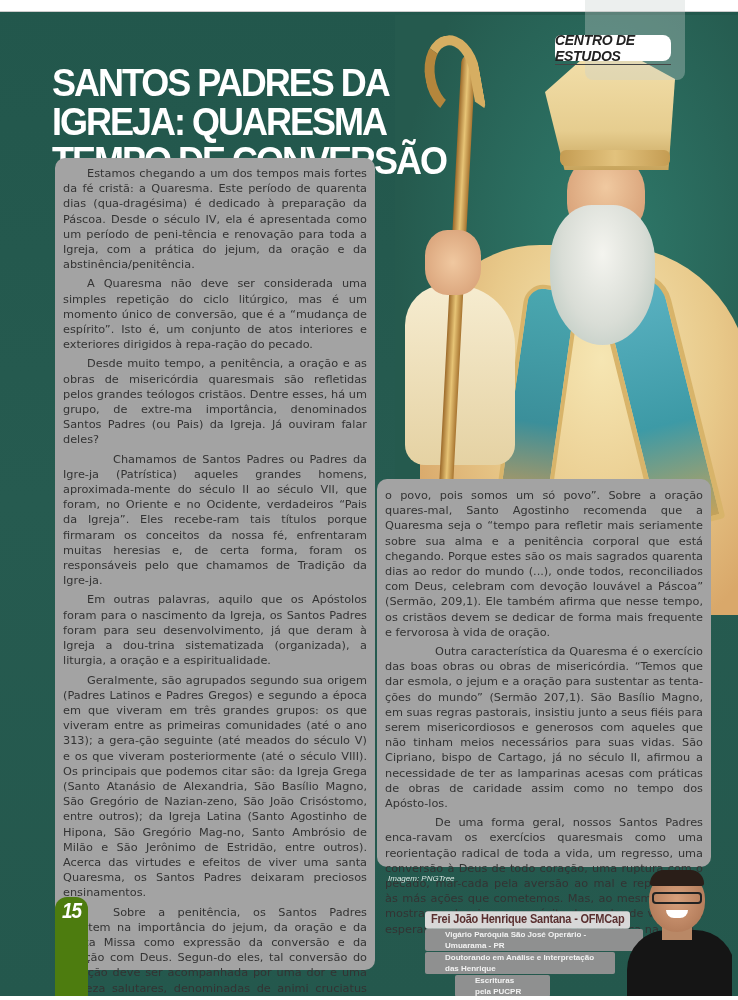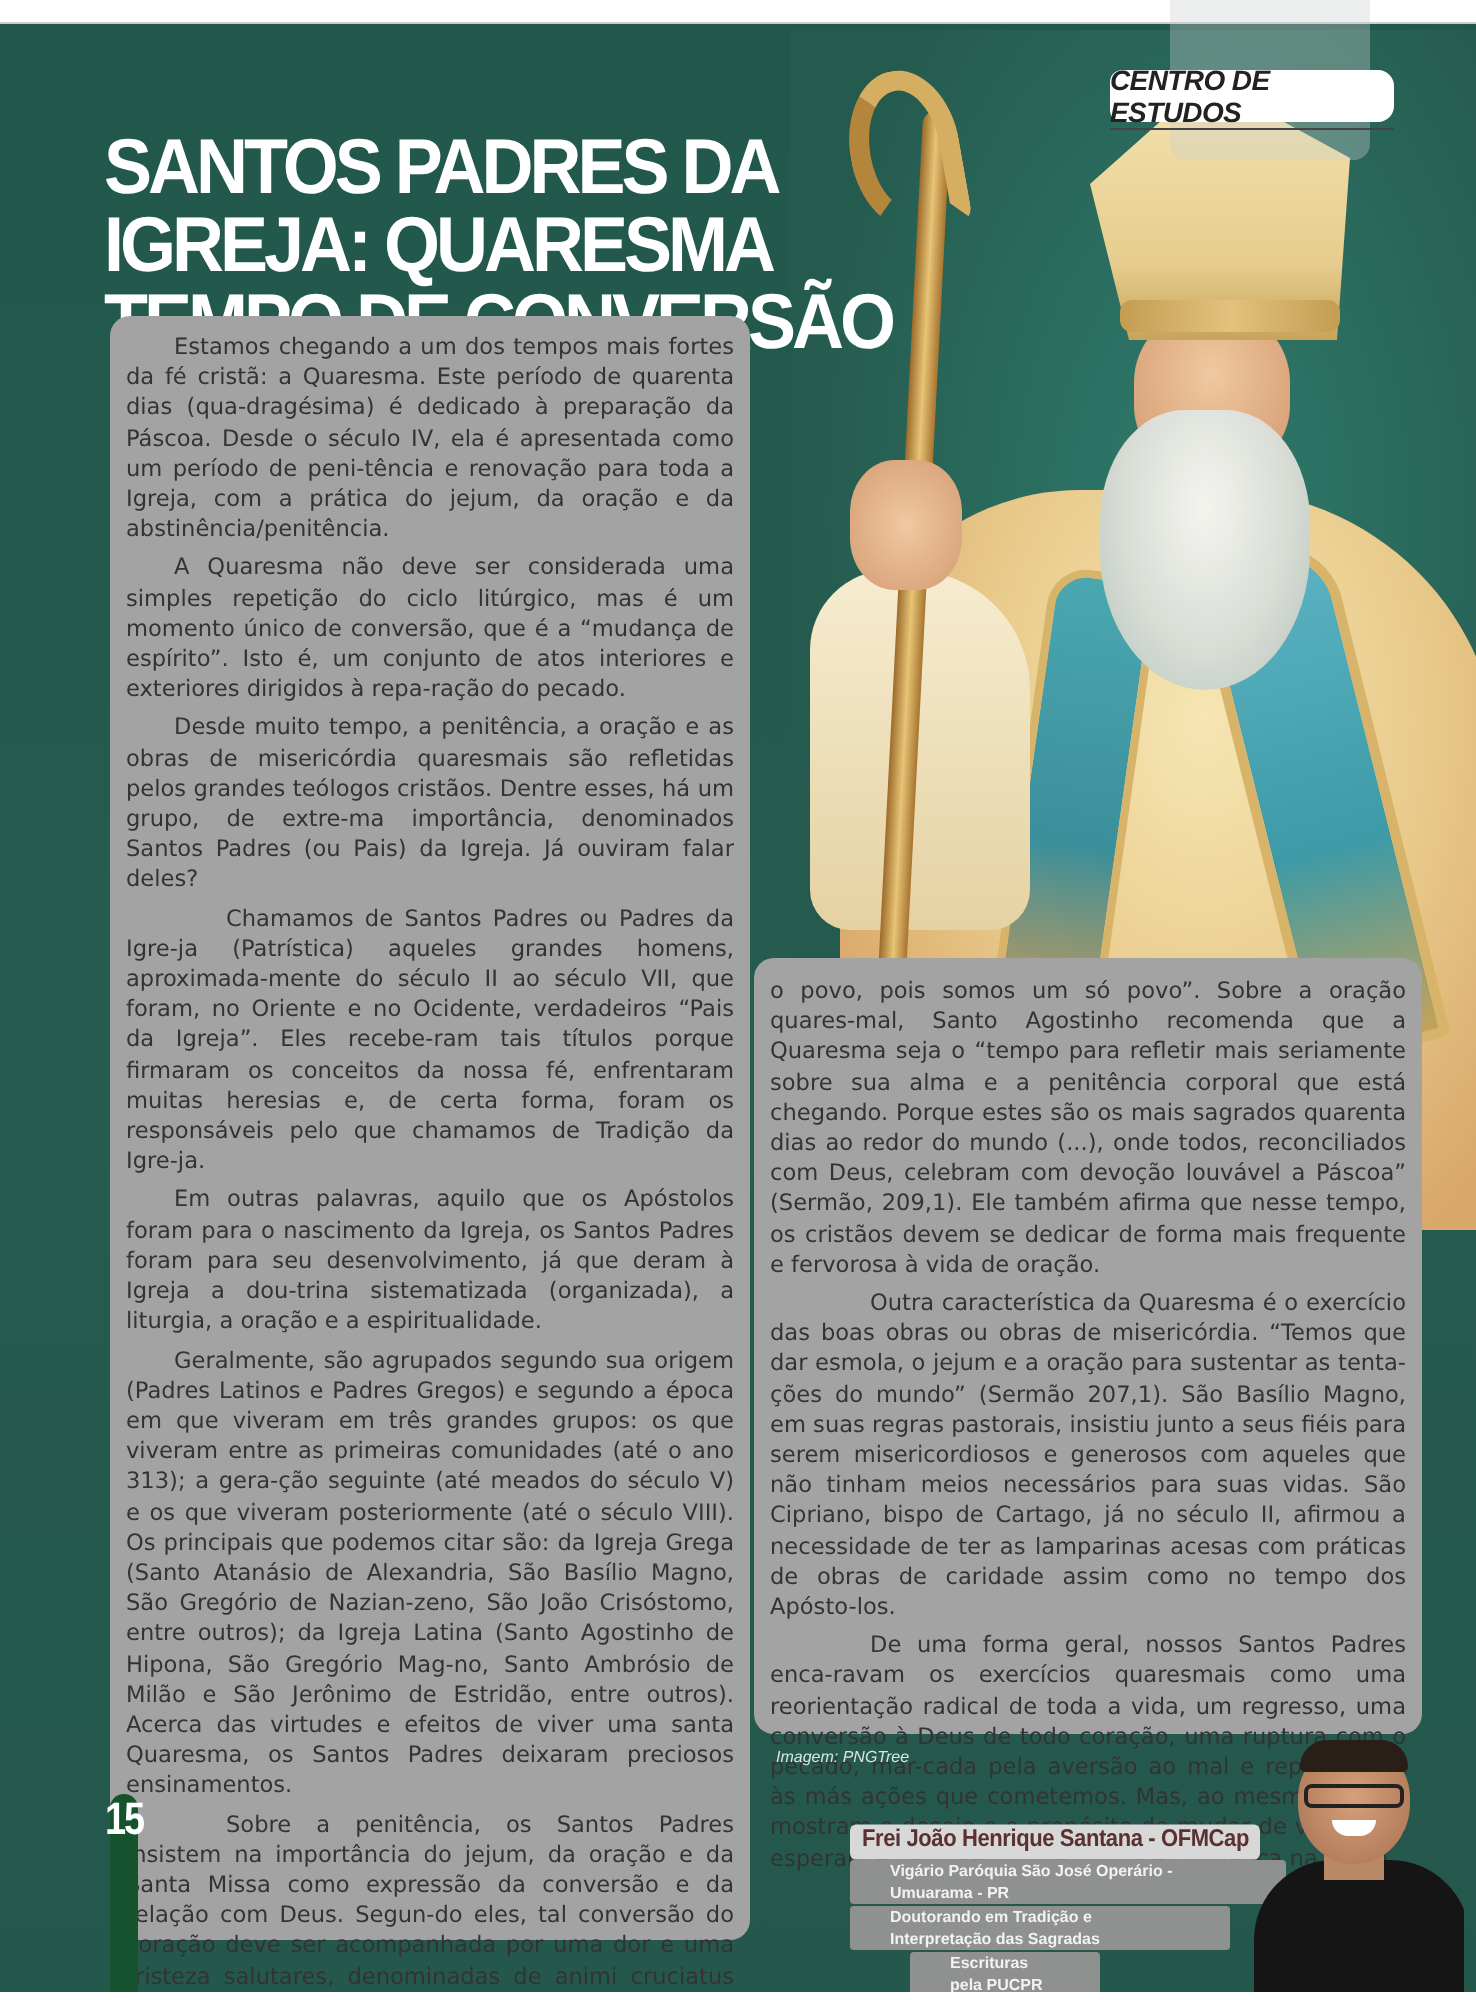--- a/index.html
+++ b/index.html
@@ -81,21 +81,21 @@
       border-radius: 40%;
     }
     .saint .sleeve {
       position:absolute; left:10px; top:270px; width:110px; height:180px;
       background: linear-gradient(180deg,#f6ecd0,#e5d2a3);
       border-radius: 40px 60px 20px 20px;
     }
 
     
     .category-tag {
-      position: absolute; left: 555px; top: 35px; width: 142px; height: 26px;
+      position: absolute; left: 555px; top: 35px; width: 116px; height: 26px;
       background: #ffffff; border-radius: 6px 8px 8px 6px;
       display: flex; align-items: center; justify-content: center;
     }
     .category-tag span {
       font-family: "Liberation Sans", sans-serif; font-weight: bold; font-style: italic;
       font-size: 14px; color: #222; letter-spacing: -0.3px;
       border-bottom: 1.5px solid #444; line-height: 16px;
     }
     .category-shade {
       position:absolute; left: 585px; top: 0px; width: 100px; height: 80px;
@@ -118,23 +118,23 @@
       text-align: justify; hyphens: manual;
     }
     .box-left { left: 55px; top: 158px; width: 320px; height: 812px; padding: 8px 8px 6px 8px; }
     .box-right { left: 377px; top: 479px; width: 334px; height: 388px; padding: 9px 8px 6px 8px; }
     .text-box p { text-indent: 24px; margin-bottom: 4px; }
     .text-box p.deep { text-indent: 50px; }
     .text-box p.noindent { text-indent: 0; }
 
     
     .page-number {
-      position: absolute; left: 55px; top: 897px; width: 14px; height: 103px;
-      background: #14532d; border-radius: 12px 12px 0 0;
-      display: flex; justify-content: center; padding-top: 10px;
+      position: absolute; left: 55px; top: 897px; width: 33px; height: 103px;
+      background: #4d7c0f; border-radius: 12px 12px 0 0;
+      display: flex; justify-content: center; padding-top: 10px; font-style: italic;
     }
     .page-number span {
       font-family: "Liberation Sans", sans-serif; font-weight: bold; font-size: 19px;
       color: #fff; letter-spacing: -1px; transform: scaleY(1.2); display:inline-block;
     }
 
     .image-credit {
       position: absolute; left: 388px; top: 874px;
       font-family: "Liberation Sans", sans-serif; font-size: 8px; color: #d9e6e2; font-style: italic;
     }
@@ -237,21 +237,21 @@
 
 <div class="page-number">
   <span>15</span>
 </div>
 
 <div class="image-credit">Imagem: PNGTree</div>
 
 <div class="author">
   <span class="name">Frei João Henrique Santana - OFMCap</span>
   <span class="role role-1">Vigário Paróquia São José Operário - Umuarama - PR</span>
-  <span class="role role-2">Doutorando em Tradição e Interpretação das Sagradas</span>
+  <span class="role role-2">Doutorando em Análise e Interpretação das Henrique</span>
   <span class="role role-3">Escrituras pela PUCPR</span>
 </div>
 
 <div class="author-photo">
   <div class="shirt"></div>
   <div class="neck"></div>
   <div class="head"></div>
   <div class="hair"></div>
   <div class="glasses"></div>
   <div class="smile"></div>

